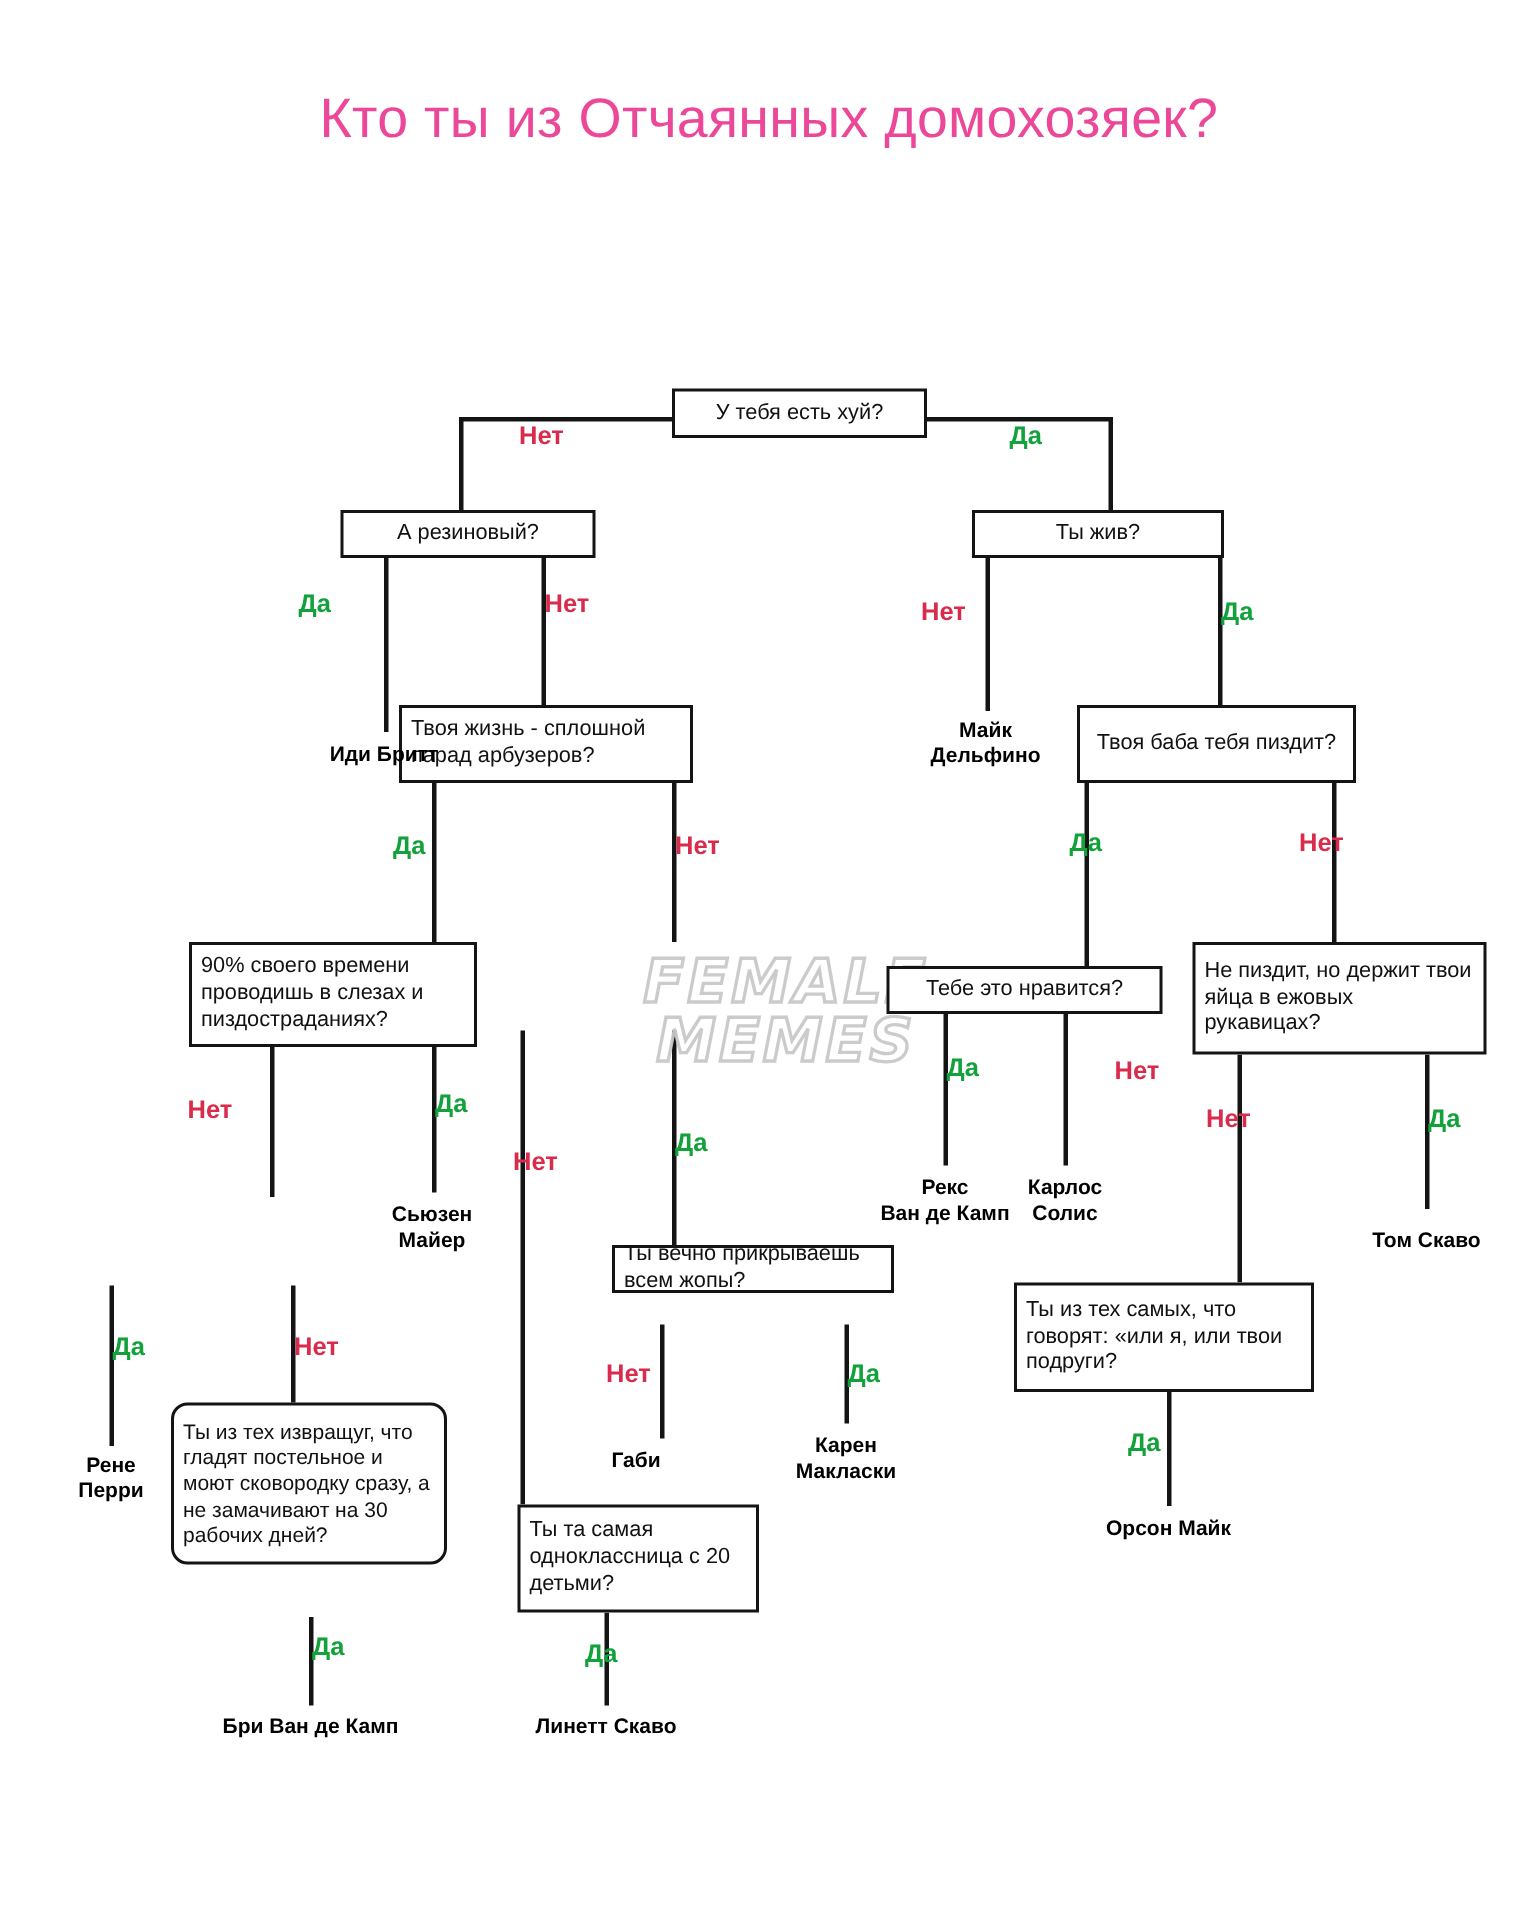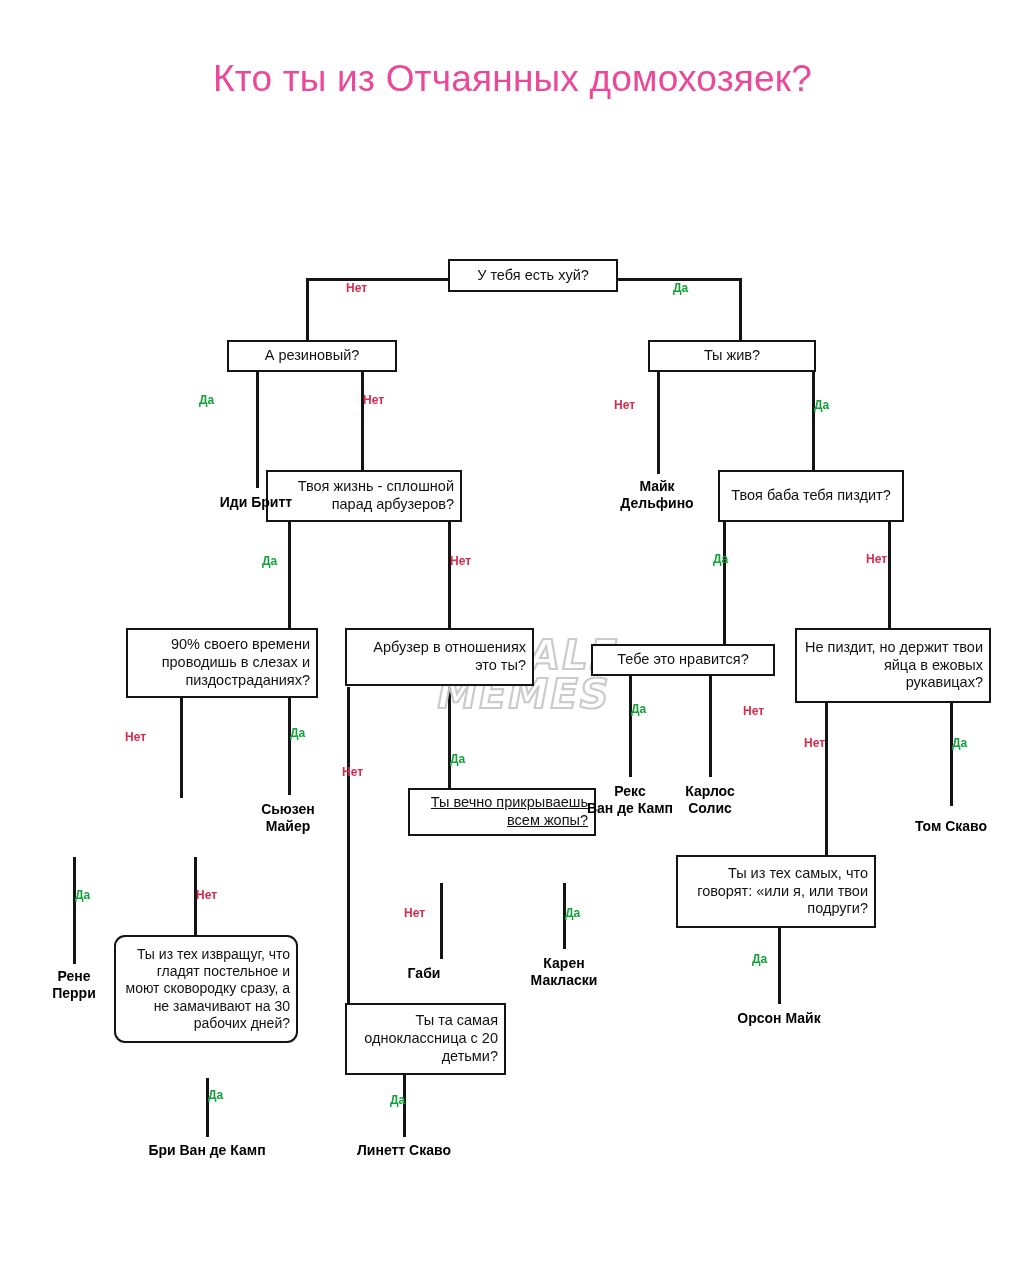--- a/index.html
+++ b/index.html
@@ -35,21 +35,21 @@
     height: 1280px;
   }
   .node {
     position: absolute;
     box-sizing: border-box;
     border: 2.5px solid #141414;
     background: #ffffff;
     display: flex;
     align-items: center;
     justify-content: center;
-    text-align: right;
+    text-align: left;
     font-size: 14.5px;
     line-height: 1.22;
     color: #111111;
     padding: 2px 6px;
     z-index: 3;
   }
   .leaf {
     position: absolute;
     text-align: center;
     font-size: 14px;
@@ -61,21 +61,21 @@
   }
   .edge {
     position: absolute;
     background: #141414;
     z-index: 1;
   }
   .edge.v { width: 3px; }
   .edge.h { height: 3px; }
   .elabel {
     position: absolute;
-    font-size: 12px;
+    font-size: 17px;
     font-weight: bold;
     z-index: 4;
     white-space: nowrap;
   }
   .elabel.yes { color: #12a13a; }
   .elabel.no  { color: #d92b4b; }
 
   #watermark {
     position: absolute;
     left: 404px;
@@ -195,28 +195,27 @@
   <div class="node" style="left:227px; top:340px; width:170px; height:32px;">А резиновый?</div>
 
   <div class="node" style="left:648px; top:340px; width:168px; height:32px;">Ты жив?</div>
 
   <div class="node" style="left:718px; top:470px; width:186px; height:52px;">Твоя баба тебя пиздит?</div>
 
   <div class="node" style="left:266px; top:470px; width:196px; height:52px;">Твоя жизнь - сплошной парад арбузеров?</div>
 
   <div class="node" style="left:126px; top:628px; width:192px; height:70px;">90% своего времени проводишь в слезах и пиздостраданиях?</div>
 
-  <div class="node" style="left:345px; top:628px; width:189px; height:58px;">Арбузер в отношениях это ты?</div>
 
   <div class="node" style="left:591px; top:644px; width:184px; height:32px;">Тебе это нравится?</div>
 
   <div class="node" style="left:795px; top:628px; width:196px; height:75px;">Не пиздит, но держит твои яйца в ежовых рукавицах?</div>
 
 
-  <div class="node" style="left:408px; top:788px; width:188px; height:48px;text-decoration:underline;">Ты вечно прикрываешь всем жопы?</div>
+  <div class="node" style="left:408px; top:830px; width:188px; height:32px;">Ты вечно прикрываешь всем жопы?</div>
 
   <div class="node" style="left:676px; top:855px; width:200px; height:73px;">Ты из тех самых, что говорят: «или я, или твои подруги?</div>
 
   <div class="node" style="left:114px; top:935px; width:184px; height:108px; font-size:14px;border-radius:11px;">Ты из тех извращуг, что гладят постельное и моют сковородку сразу, а не замачивают на 30 рабочих дней?</div>
 
   <div class="node" style="left:345px; top:1003px; width:161px; height:72px;">Ты та самая одноклассница с 20 детьми?</div>
 
   <div class="leaf" style="left:176px; top:494px; width:160px;">Иди Бритт</div>
 
   <div class="leaf" style="left:587px; top:478px; width:140px;">Майк

